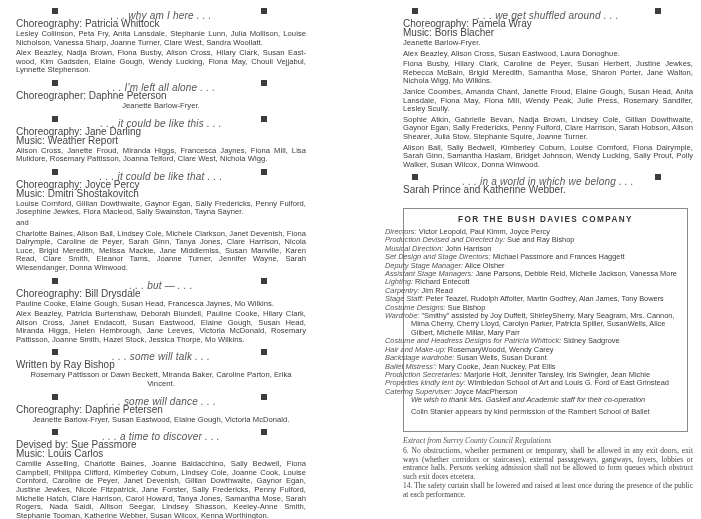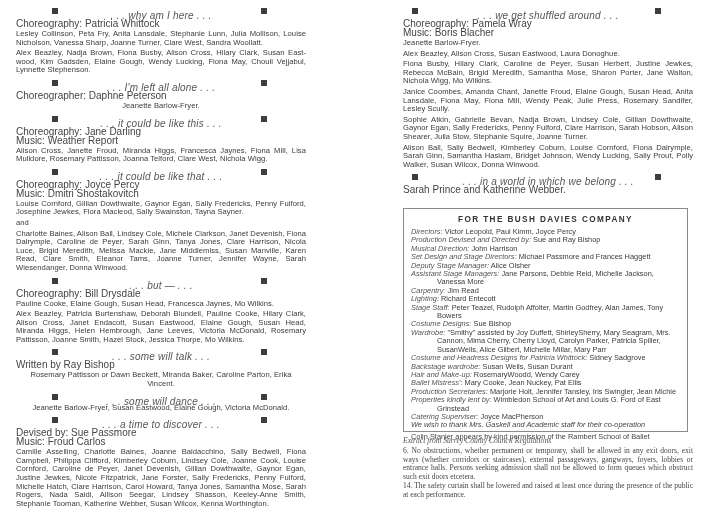--- a/index.html
+++ b/index.html
@@ -42,21 +42,21 @@
     width: 285px; height: 224px;
     border: 1px solid #8a8a8a; box-sizing: border-box;
     padding: 4px 7px 0 7px;
   }
   .company-title {
     text-align: center; font-weight: bold; font-size: 8.2px;
     letter-spacing: 1.4px; color: #333; margin: 2px 0 4px;
   }
   .staff-line {
     font-size: 7.4px; line-height: 8.4px; color: #3a3a3a;
-    padding-left: 26px; text-indent: -26px;
+    text-indent: -26px;
   }
   .staff-line .role { font-style: italic; color: #555; }
   .thanks { font-style: italic; font-size: 7.4px; line-height: 8.6px; color: #444; }
   .permission { text-align: left; font-size: 7.4px; line-height: 8.6px; margin-top: 3px; color: #444; }
   .regs {
     position: absolute; left: 403px; top: 436px; width: 290px;
     font-family: "Liberation Serif", serif; color: #444;
   }
   .regs-title { font-style: italic; font-size: 7.6px; line-height: 10px; color: #555; }
   .regs p { margin: 1px 0 0; font-size: 7.5px; line-height: 8.5px; text-align: justify; }
@@ -130,30 +130,33 @@
   <div class="credit-wrap">
     <div class="credit">Written by Ray Bishop</div>
   </div>
   <p class="cast center">Rosemary Pattisson or Dawn Beckett, Miranda Baker, Caroline Parton, Erika Vincent.</p>
 
   <div class="section-head">
     <span class="bullet l"></span>
     <span class="section-title">. . . some will dance . . .</span>
     <span class="bullet r"></span>
   </div>
+  <div class="credit-wrap">
+    <div class="credit">Choreography: Daphne Petersen</div>
+  </div>
   <p class="cast center">Jeanette Barlow-Fryer, Susan Eastwood, Elaine Gough, Victoria McDonald.</p>
 
   <div class="section-head">
     <span class="bullet l"></span>
     <span class="section-title">. . . a time to discover . . .</span>
     <span class="bullet r"></span>
   </div>
   <div class="credit-wrap">
     <div class="credit">Devised by: Sue Passmore</div>
-    <div class="credit">Music: Froud Carlos</div>
+    <div class="credit">Music: Louis Carlos</div>
   </div>
   <p class="cast">Camille Asselling, Charlotte Baines, Joanne Baldacchino, Sally Bedwell, Fiona Campbell, Philippa Clifford, Kimberley Coburn, Lindsey Cole, Joanne Cook, Louise Cornford, Caroline de Peyer, Janet Devenish, Gillian Dowthwaite, Gaynor Egan, Justine Jewkes, Nicole Fitzpatrick, Jane Forster, Sally Fredericks, Penny Fulford, Michelle Hatch, Clare Harrison, Carol Howard, Tanya Jones, Samantha Mose, Sarah Rogers, Nada Saidi, Allison Seegar, Lindsey Shasson, Keeley-Anne Smith, Stephanie Tooman, Katherine Webber, Susan Wilcox, Kenna Worthington.</p>
 </div>
 
 <div class="page page-right">
   <div class="section-head" style="margin-top:5px;">
     <span class="bullet l"></span>
     <span class="section-title">. . . we get shuffled around . . .</span>
     <span class="bullet r"></span>
   </div>
@@ -180,28 +183,28 @@
 
 <div class="company-box">
   <div class="company-title">FOR THE BUSH DAVIES COMPANY</div>
   <div id="staff-list">
       <div class="staff-line"><span class="role">Directors:</span> <span>Victor Leopold, Paul Kimm, Joyce Percy</span></div>
       <div class="staff-line"><span class="role">Production Devised and Directed by:</span> <span>Sue and Ray Bishop</span></div>
       <div class="staff-line"><span class="role">Musical Direction:</span> <span>John Harrison</span></div>
       <div class="staff-line"><span class="role">Set Design and Stage Directors:</span> <span>Michael Passmore and Frances Haggett</span></div>
       <div class="staff-line"><span class="role">Deputy Stage Manager:</span> <span>Alice Olsher</span></div>
       <div class="staff-line"><span class="role">Assistant Stage Managers:</span> <span>Jane Parsons, Debbie Reid, Michelle Jackson, Vanessa More</span></div>
+      <div class="staff-line"><span class="role">Lighting:</span> <span>Richard Entecott</span></div>
       <div class="staff-line"><span class="role">Carpentry:</span> <span>Jim Read</span></div>
-      <div class="staff-line"><span class="role">Lighting:</span> <span>Richard Entecott</span></div>
       <div class="staff-line"><span class="role">Stage Staff:</span> <span>Peter Teazel, Rudolph Affolter, Martin Godfrey, Alan James, Tony Bowers</span></div>
       <div class="staff-line"><span class="role">Costume Designs:</span> <span>Sue Bishop</span></div>
       <div class="staff-line"><span class="role">Wardrobe:</span> <span>"Smithy" assisted by Joy Duffett, ShirleySherry, Mary Seagram, Mrs. Cannon, Mima Cherry, Cherry Lloyd, Carolyn Parker, Patricia Spiller, SusanWells, Alice Gilbert, Michelle Millar, Mary Parr</span></div>
       <div class="staff-line"><span class="role">Costume and Headress Designs for Patricia Whittock:</span> <span>Sidney Sadgrove</span></div>
+      <div class="staff-line"><span class="role">Hair and Make-up:</span> <span>RosemaryWoodd, Wendy Carey</span></div>
       <div class="staff-line"><span class="role">Backstage wardrobe:</span> <span>Susan Wells, Susan Durant</span></div>
-      <div class="staff-line"><span class="role">Hair and Make-up:</span> <span>RosemaryWoodd, Wendy Carey</span></div>
       <div class="staff-line"><span class="role">Ballet Mistress':</span> <span>Mary Cooke, Jean Nuckey, Pat Ellis</span></div>
       <div class="staff-line"><span class="role">Production Secretaries:</span> <span>Marjorie Holt, Jennifer Tansley, Iris Swingler, Jean Michie</span></div>
       <div class="staff-line"><span class="role">Properties kindly lent by:</span> <span>Wimbledon School of Art and Louis G. Ford of East Grinstead</span></div>
       <div class="staff-line"><span class="role">Catering Superviser:</span> <span>Joyce MacPherson</span></div>
     </div>
   <div class="thanks">We wish to thank Mrs. Gaskell and Academic staff for their co-operation</div>
   <div class="permission">Colin Stanier appears by kind permission of the Rambert School of Ballet</div>
 </div>
 
 <div class="regs">

